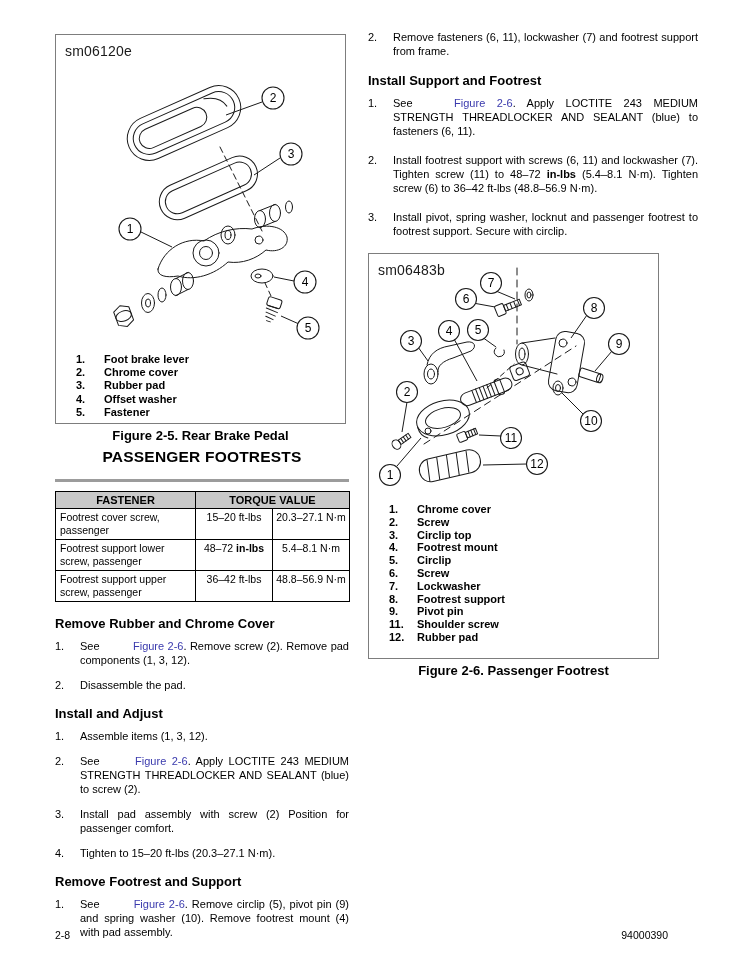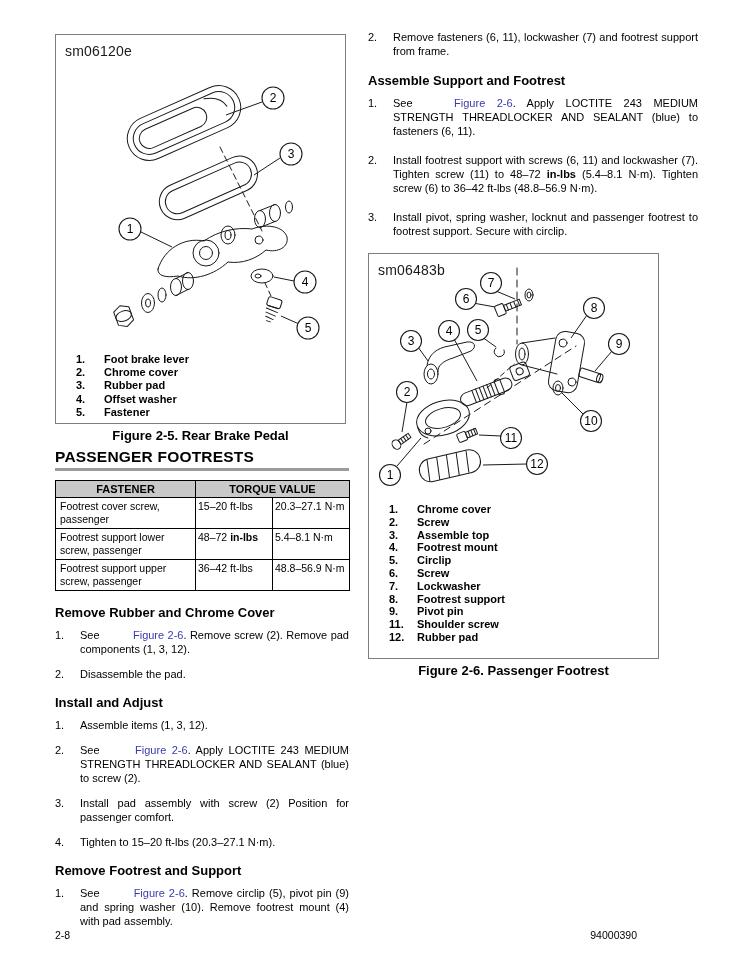--- a/index.html
+++ b/index.html
@@ -14,41 +14,41 @@
   .figcode{position:absolute;top:8px;left:9px;font-size:14px;color:#1a1a1a;letter-spacing:.2px;}
   .figsvg{position:absolute;top:0;left:0;}
   .figlegend{position:absolute;left:20px;right:6px;}
   #fig25 .figlegend{top:318px;}
   #fig26 .figlegend{top:249px;}
   .lrow{display:flex;font-weight:bold;font-size:11px;line-height:13.2px;}
   #fig26 .lrow{line-height:12.8px;}
   .ln{width:28px;flex:none;}
   .figcap{width:291px;text-align:center;font-size:13px;font-weight:bold;margin-top:4px;}
 
-  .main-title{font-size:15.5px;font-weight:bold;margin:5px 0 0;padding-bottom:2px;
-              border-bottom:3px solid #9c9c9c;letter-spacing:.2px;}
+  .main-title{font-size:15.5px;font-weight:bold;margin:5px 0 0;padding-bottom:13px;
+              border-bottom:3px solid #9c9c9c;letter-spacing:.2px;text-align:center;}
 
   table.torque{border-collapse:collapse;margin-top:9px;width:295px;font-size:10.5px;}
   .torque th,.torque td{border:1px solid #000;}
   .torque th{background:#c9c9c9;font-size:11px;padding:2px;text-align:center;}
   .torque td{padding:2px 4px;vertical-align:top;line-height:13px;}
-  td.tdv{width:72px;padding:2px 2px;}
+  td.tdv{text-align:center;width:72px;padding:2px 2px;}
 
   h2.sec{font-size:13px;font-weight:bold;margin:14px 0 8px;}
   .col-right h2.sec{margin-top:2px;}
   .step{display:flex;font-size:11px;line-height:14px;margin-bottom:11px;}
   .col-right .step{margin-bottom:15px;}
   .step-num{width:25px;flex:none;}
   .step-body{flex:1;text-align:justify;}
   .link{color:#3a3aad;cursor:pointer;margin-left:30px;}
   .bold{font-weight:bold;}
 
   .footer{position:absolute;top:929px;font-size:10.5px;}
   .f-left{left:55px;text-align:center;}
-  .f-right{right:119px;margin-left:17px;}
+  .f-right{right:88px;margin-left:17px;}
 
   .draw{stroke:#1a1a1a;fill:none;stroke-width:1;stroke-linecap:round;stroke-linejoin:round;}
   .leader{stroke:#1a1a1a;stroke-width:1;fill:none;}
   .co{fill:#fff;stroke:#1a1a1a;stroke-width:1.1;}
   .co-t{font-size:12px;fill:#000;text-anchor:middle;font-family:"Liberation Sans",sans-serif;}
 </style>
 </head>
 <body>
 
 <div class="page">
@@ -225,21 +225,21 @@
     </div>
   </div>
 
   <div class="col-right">
 
     <div class="step">
       <span class="step-num">2.</span>
       <span class="step-body"><span>Remove fasteners (6, 11), lockwasher (7) and footrest support from frame.</span></span>
     </div>
 
-    <h2 class="sec">Assemble Support and Footrest</h2>
+    <h2 class="sec">Install Support and Footrest</h2>
     <div class="step">
       <span class="step-num">1.</span>
       <span class="step-body"><span>See </span><span class="link">Figure 2-6</span><span>. Apply LOCTITE 243 MEDIUM STRENGTH THREADLOCKER AND SEALANT (blue) to fasteners (6, 11).</span></span>
     </div>
     <div class="step">
       <span class="step-num">2.</span>
       <span class="step-body"><span>Install footrest support with screws (6, 11) and lockwasher (7). Tighten screw (11) to 48–72 </span><span class="bold">in-lbs</span><span> (5.4–8.1 N·m). Tighten screw (6) to 36–42 ft-lbs (48.8–56.9 N·m).</span></span>
     </div>
     <div class="step">
       <span class="step-num">3.</span>
@@ -395,21 +395,21 @@
         <div class="lrow">
             <span class="ln">1.</span>
             <span class="ll">Chrome cover</span>
           </div>
         <div class="lrow">
             <span class="ln">2.</span>
             <span class="ll">Screw</span>
           </div>
         <div class="lrow">
             <span class="ln">3.</span>
-            <span class="ll">Assemble top</span>
+            <span class="ll">Circlip top</span>
           </div>
         <div class="lrow">
             <span class="ln">4.</span>
             <span class="ll">Footrest mount</span>
           </div>
         <div class="lrow">
             <span class="ln">5.</span>
             <span class="ll">Circlip</span>
           </div>
         <div class="lrow">

